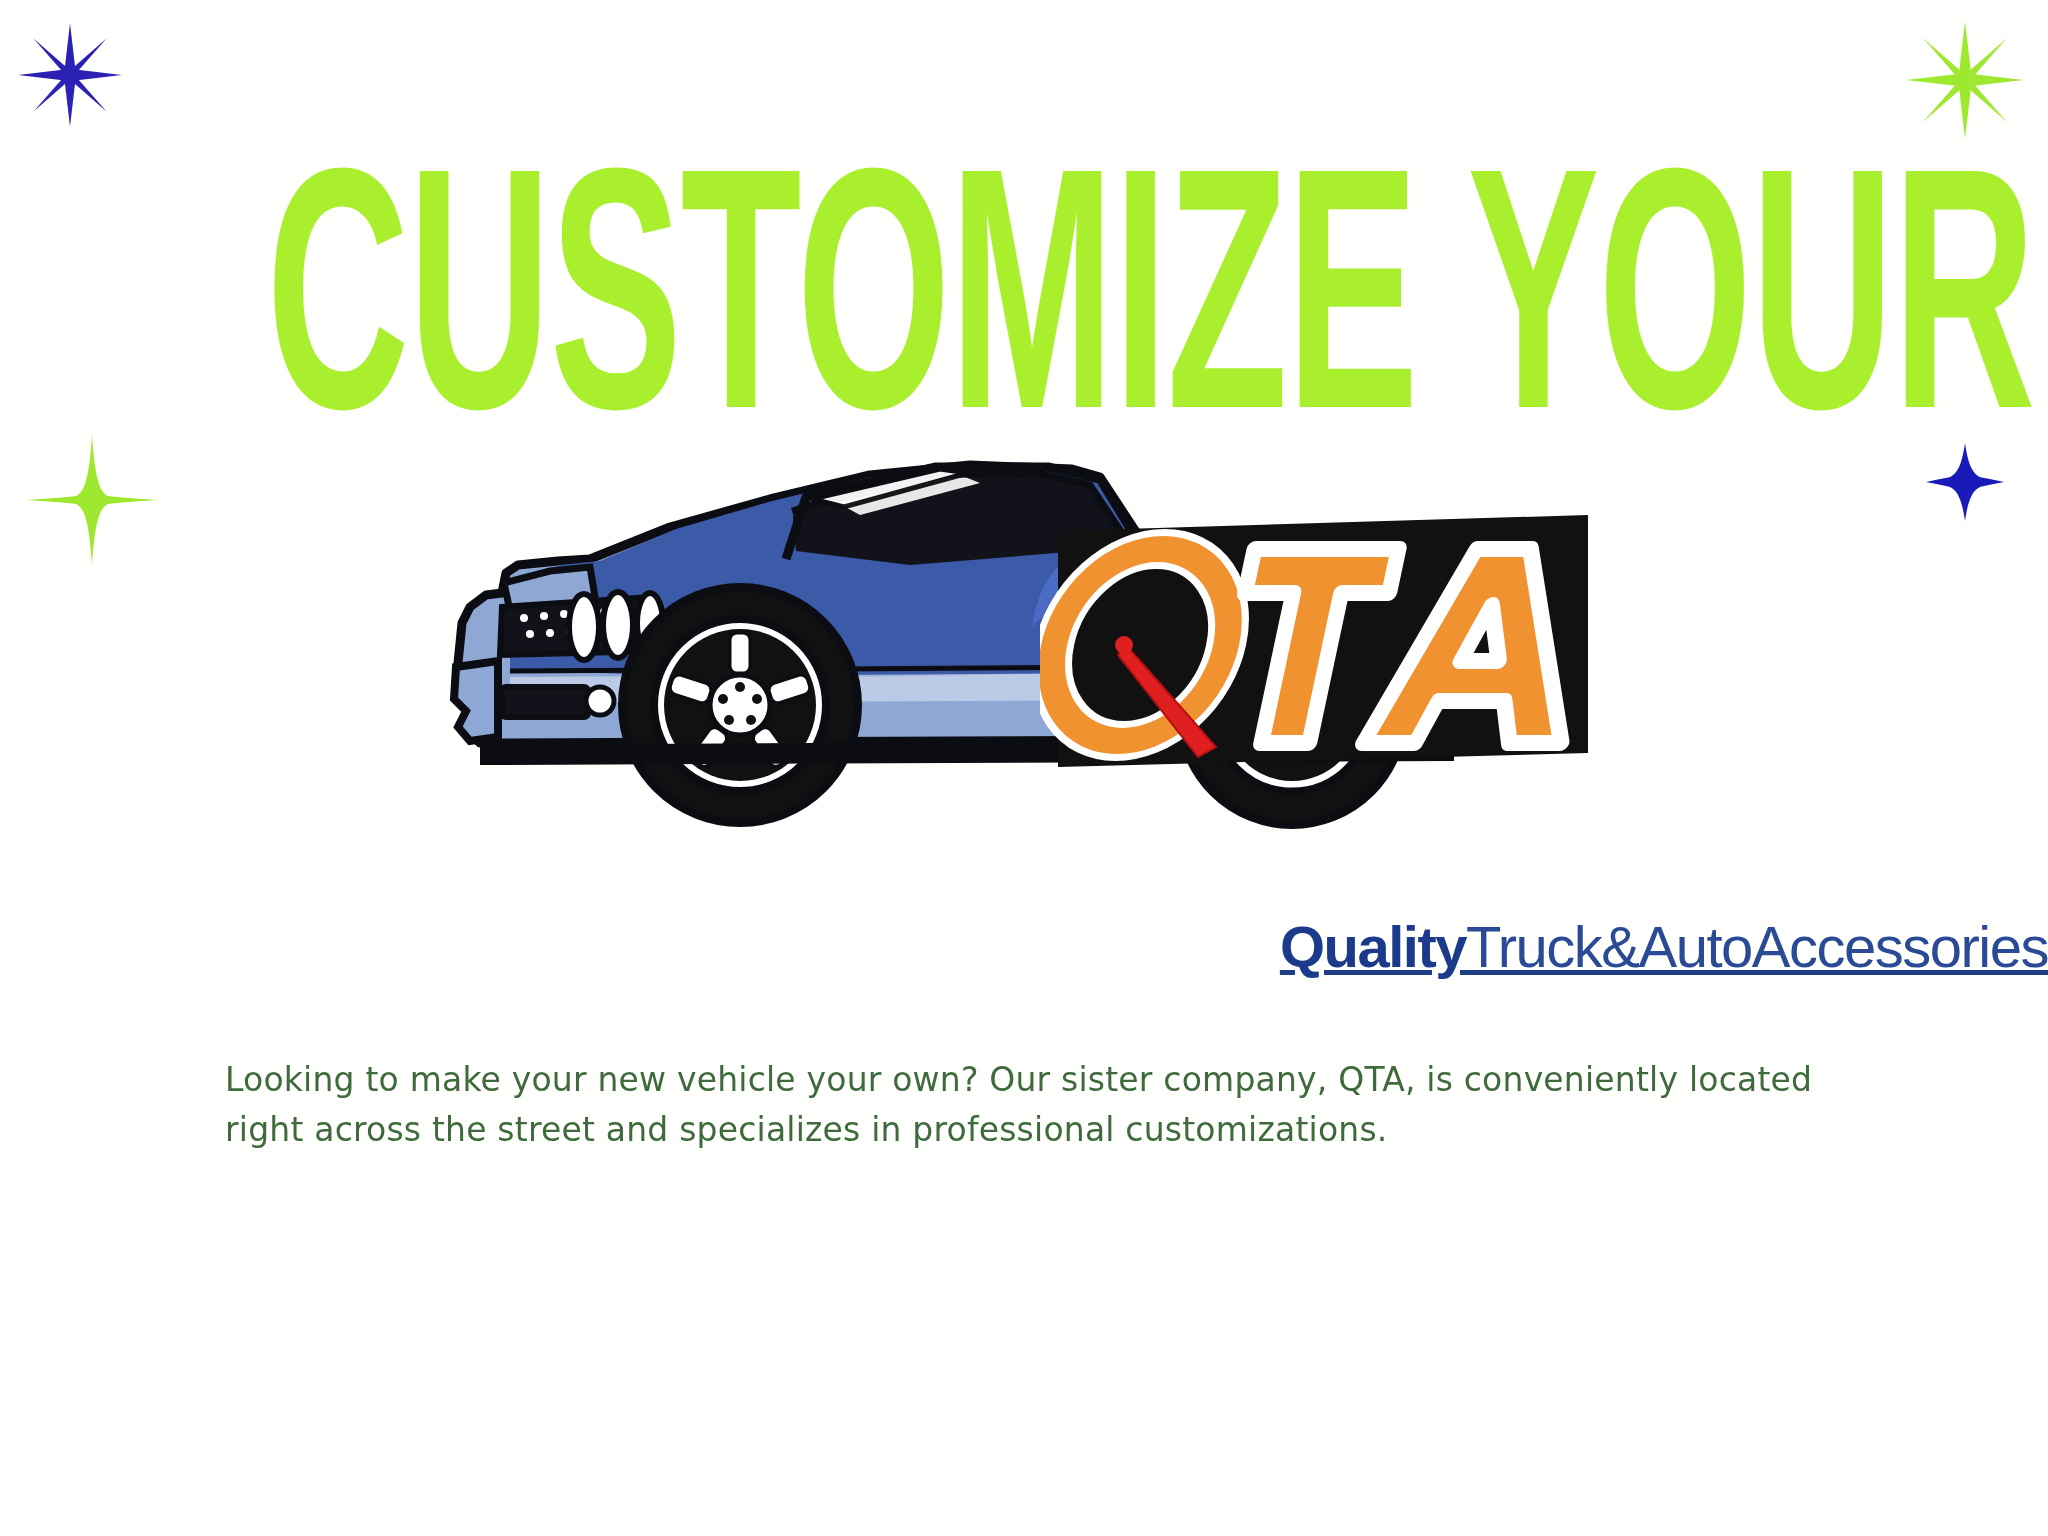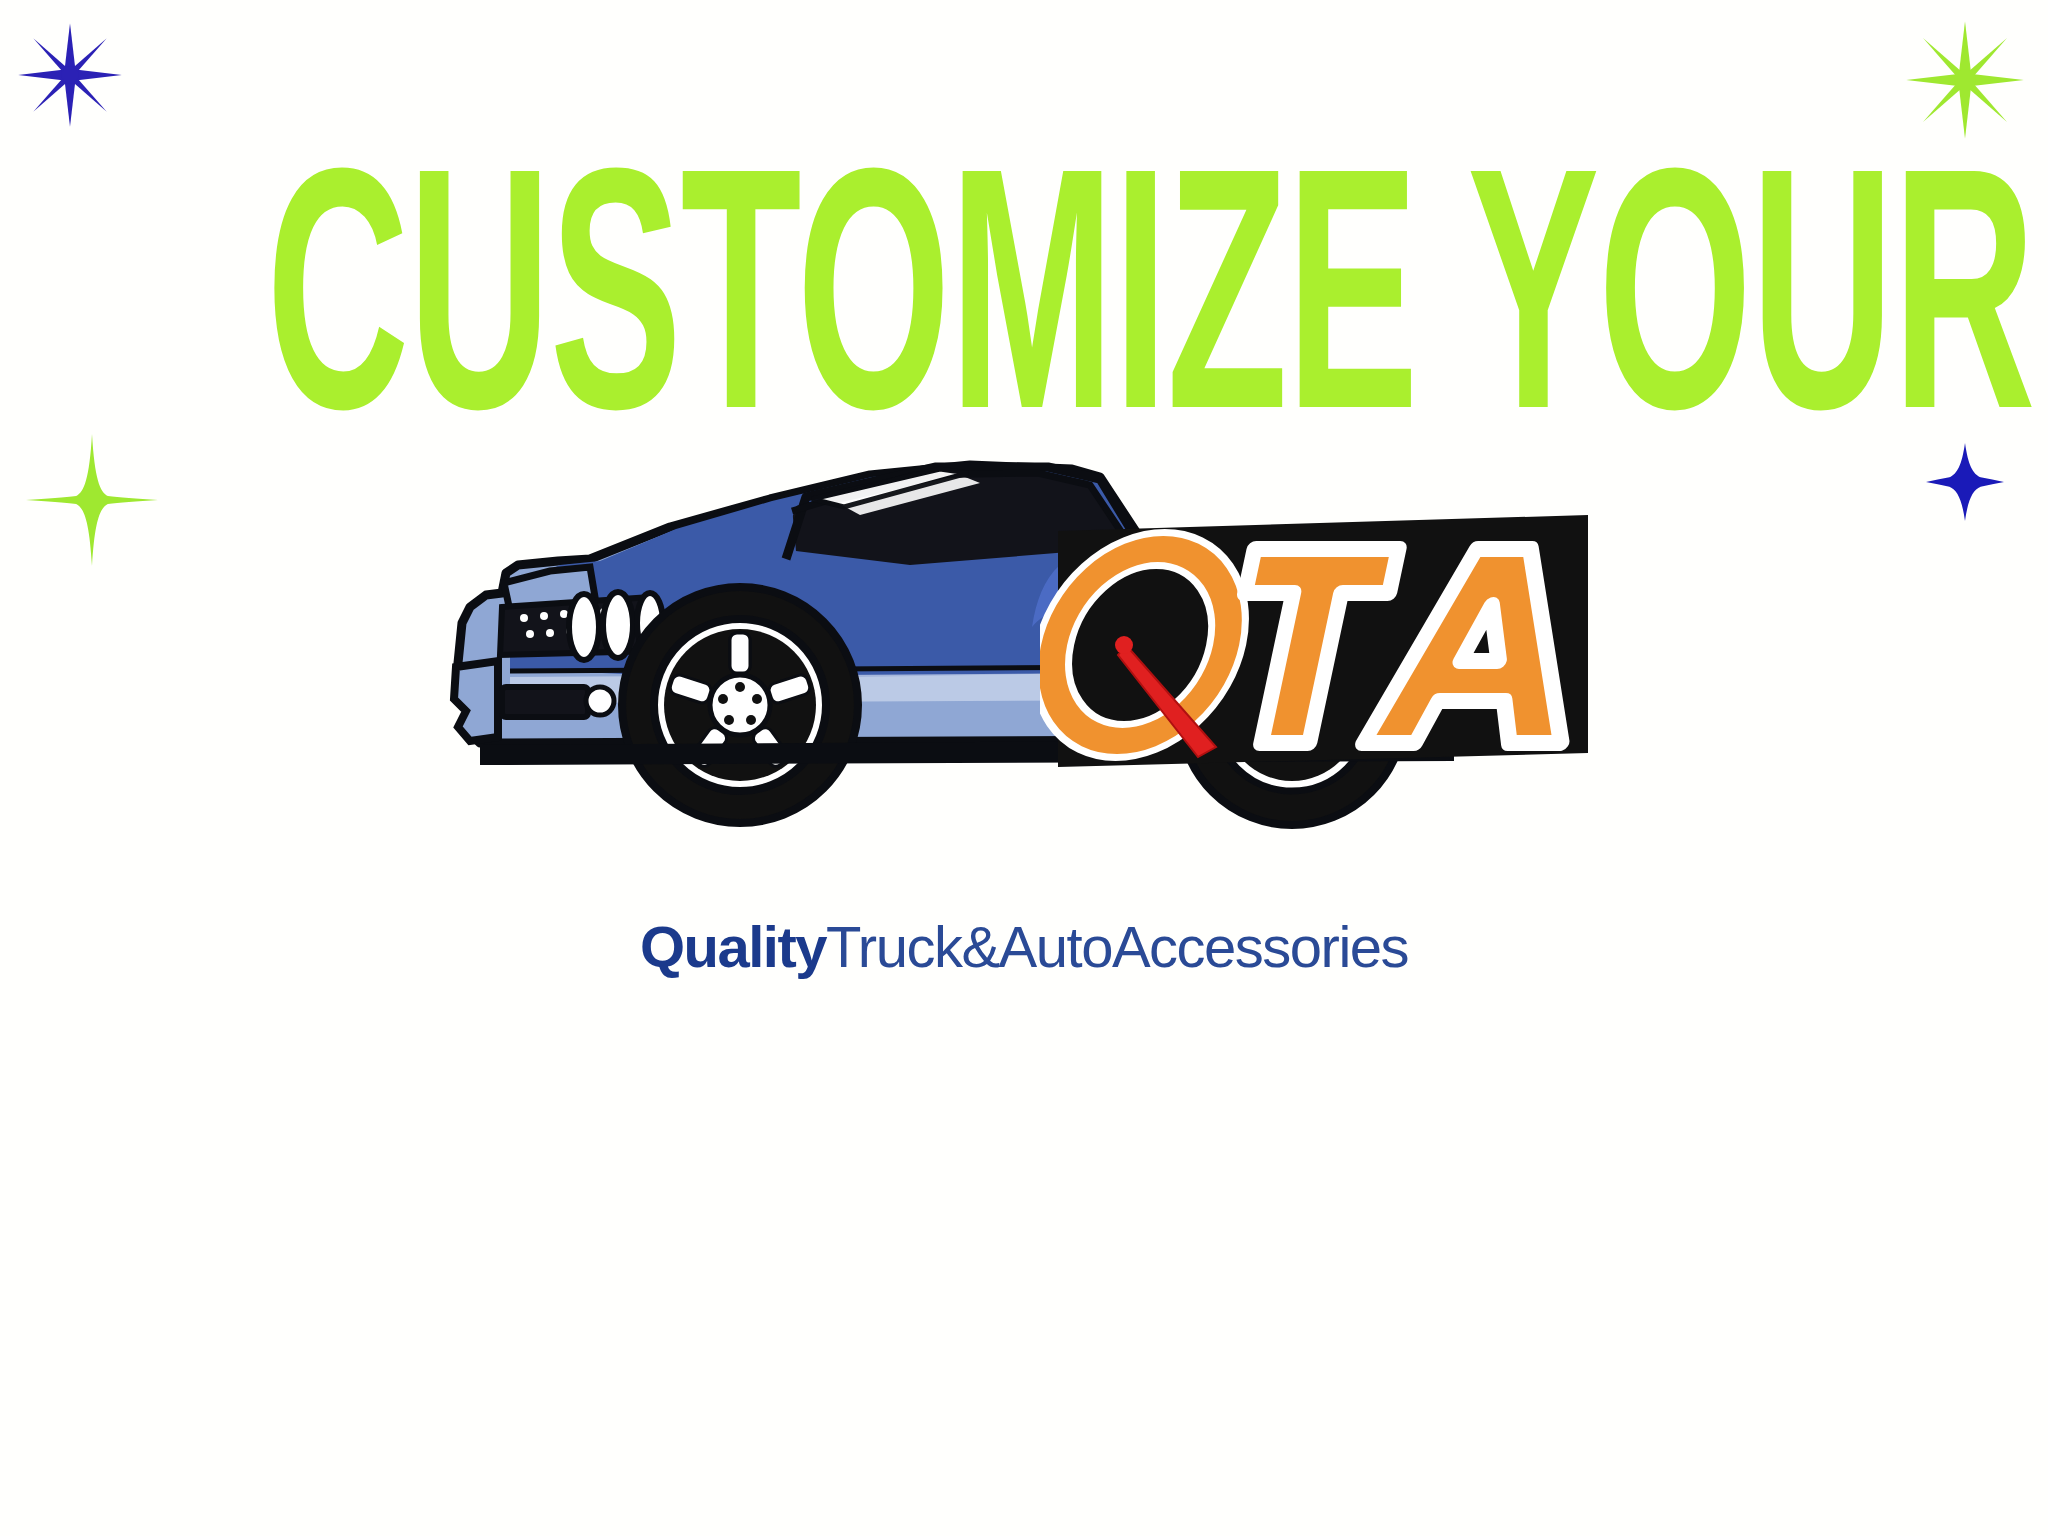--- a/index.html
+++ b/index.html
@@ -30,27 +30,28 @@
   
   .spark{position:absolute;display:block;pointer-events:none;}
 
   
   .logo-block{
     position:absolute;left:0;top:455px;width:2048px;height:470px;
   }
   .truck-wrap{position:absolute;left:440px;top:0;width:1160px;height:420px;}
 
   .tagline{
-    position:absolute;left:0;top:918px;width:2048px;text-align:center;
+    position:absolute;left:0;top:918px;width:2048px;text-align:right;
     font-family:"Liberation Sans",sans-serif;
     font-size:58px;
     line-height:1;
     color:#1f3d87;
     letter-spacing:-1.5px;
     white-space:nowrap;
+    text-decoration:underline;
   }
   .tagline .bold{font-weight:700;color:#1b3a8c;}
   .tagline .reg{font-weight:400;color:#2a4a96;}
 
   
   .body-copy{
     position:absolute;left:225px;top:1055px;width:1600px;
     font-family:"DejaVu Sans","Liberation Sans",sans-serif;
     font-size:33px;
     line-height:1.53;
@@ -242,15 +243,16 @@
         <circle cx="84" cy="150" r="9" fill="#e02020"></circle>
       </svg>
     </div>
   </div>
 
   <div class="tagline">
     <span class="bold">Quality</span><span class="reg">Truck&amp;AutoAccessories</span>
   </div>
 
   <div class="body-copy">
+    <p>Looking to make your new vehicle your own? Our sister company, QTA, is conveniently located right across the street and specializes in professional customizations.</p>
   </div>
 
 </div>
 
 </body></html>

